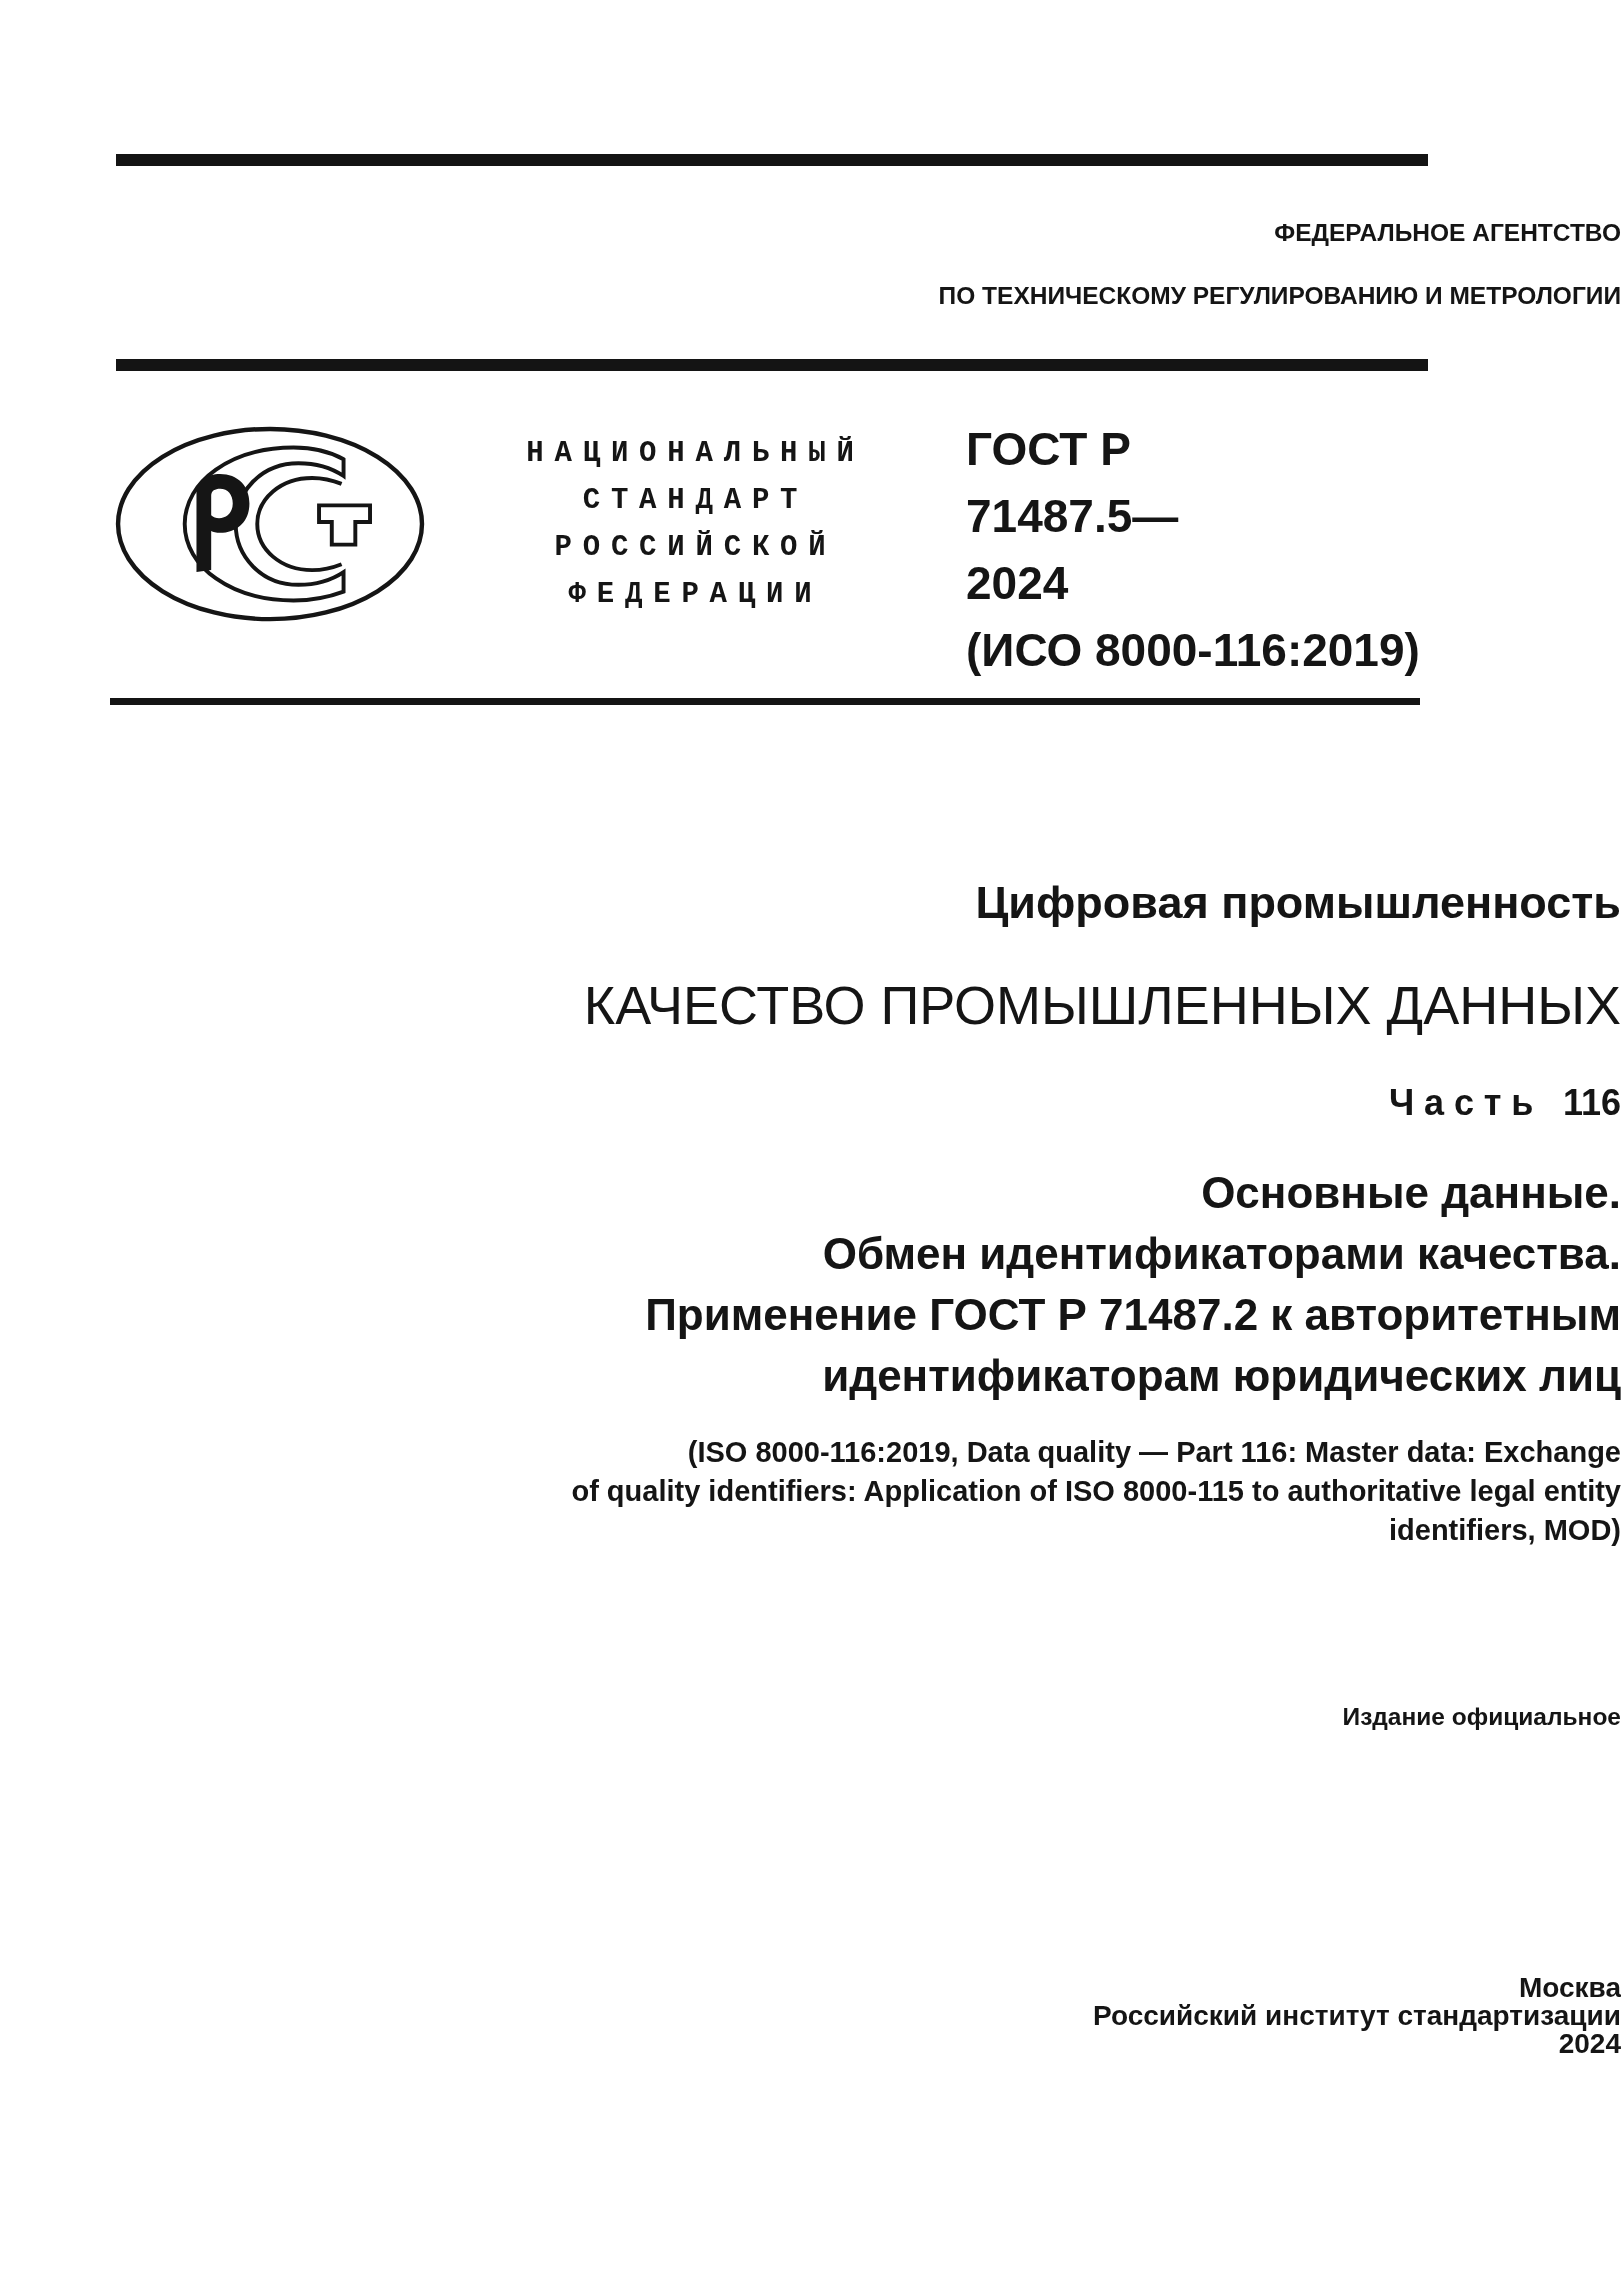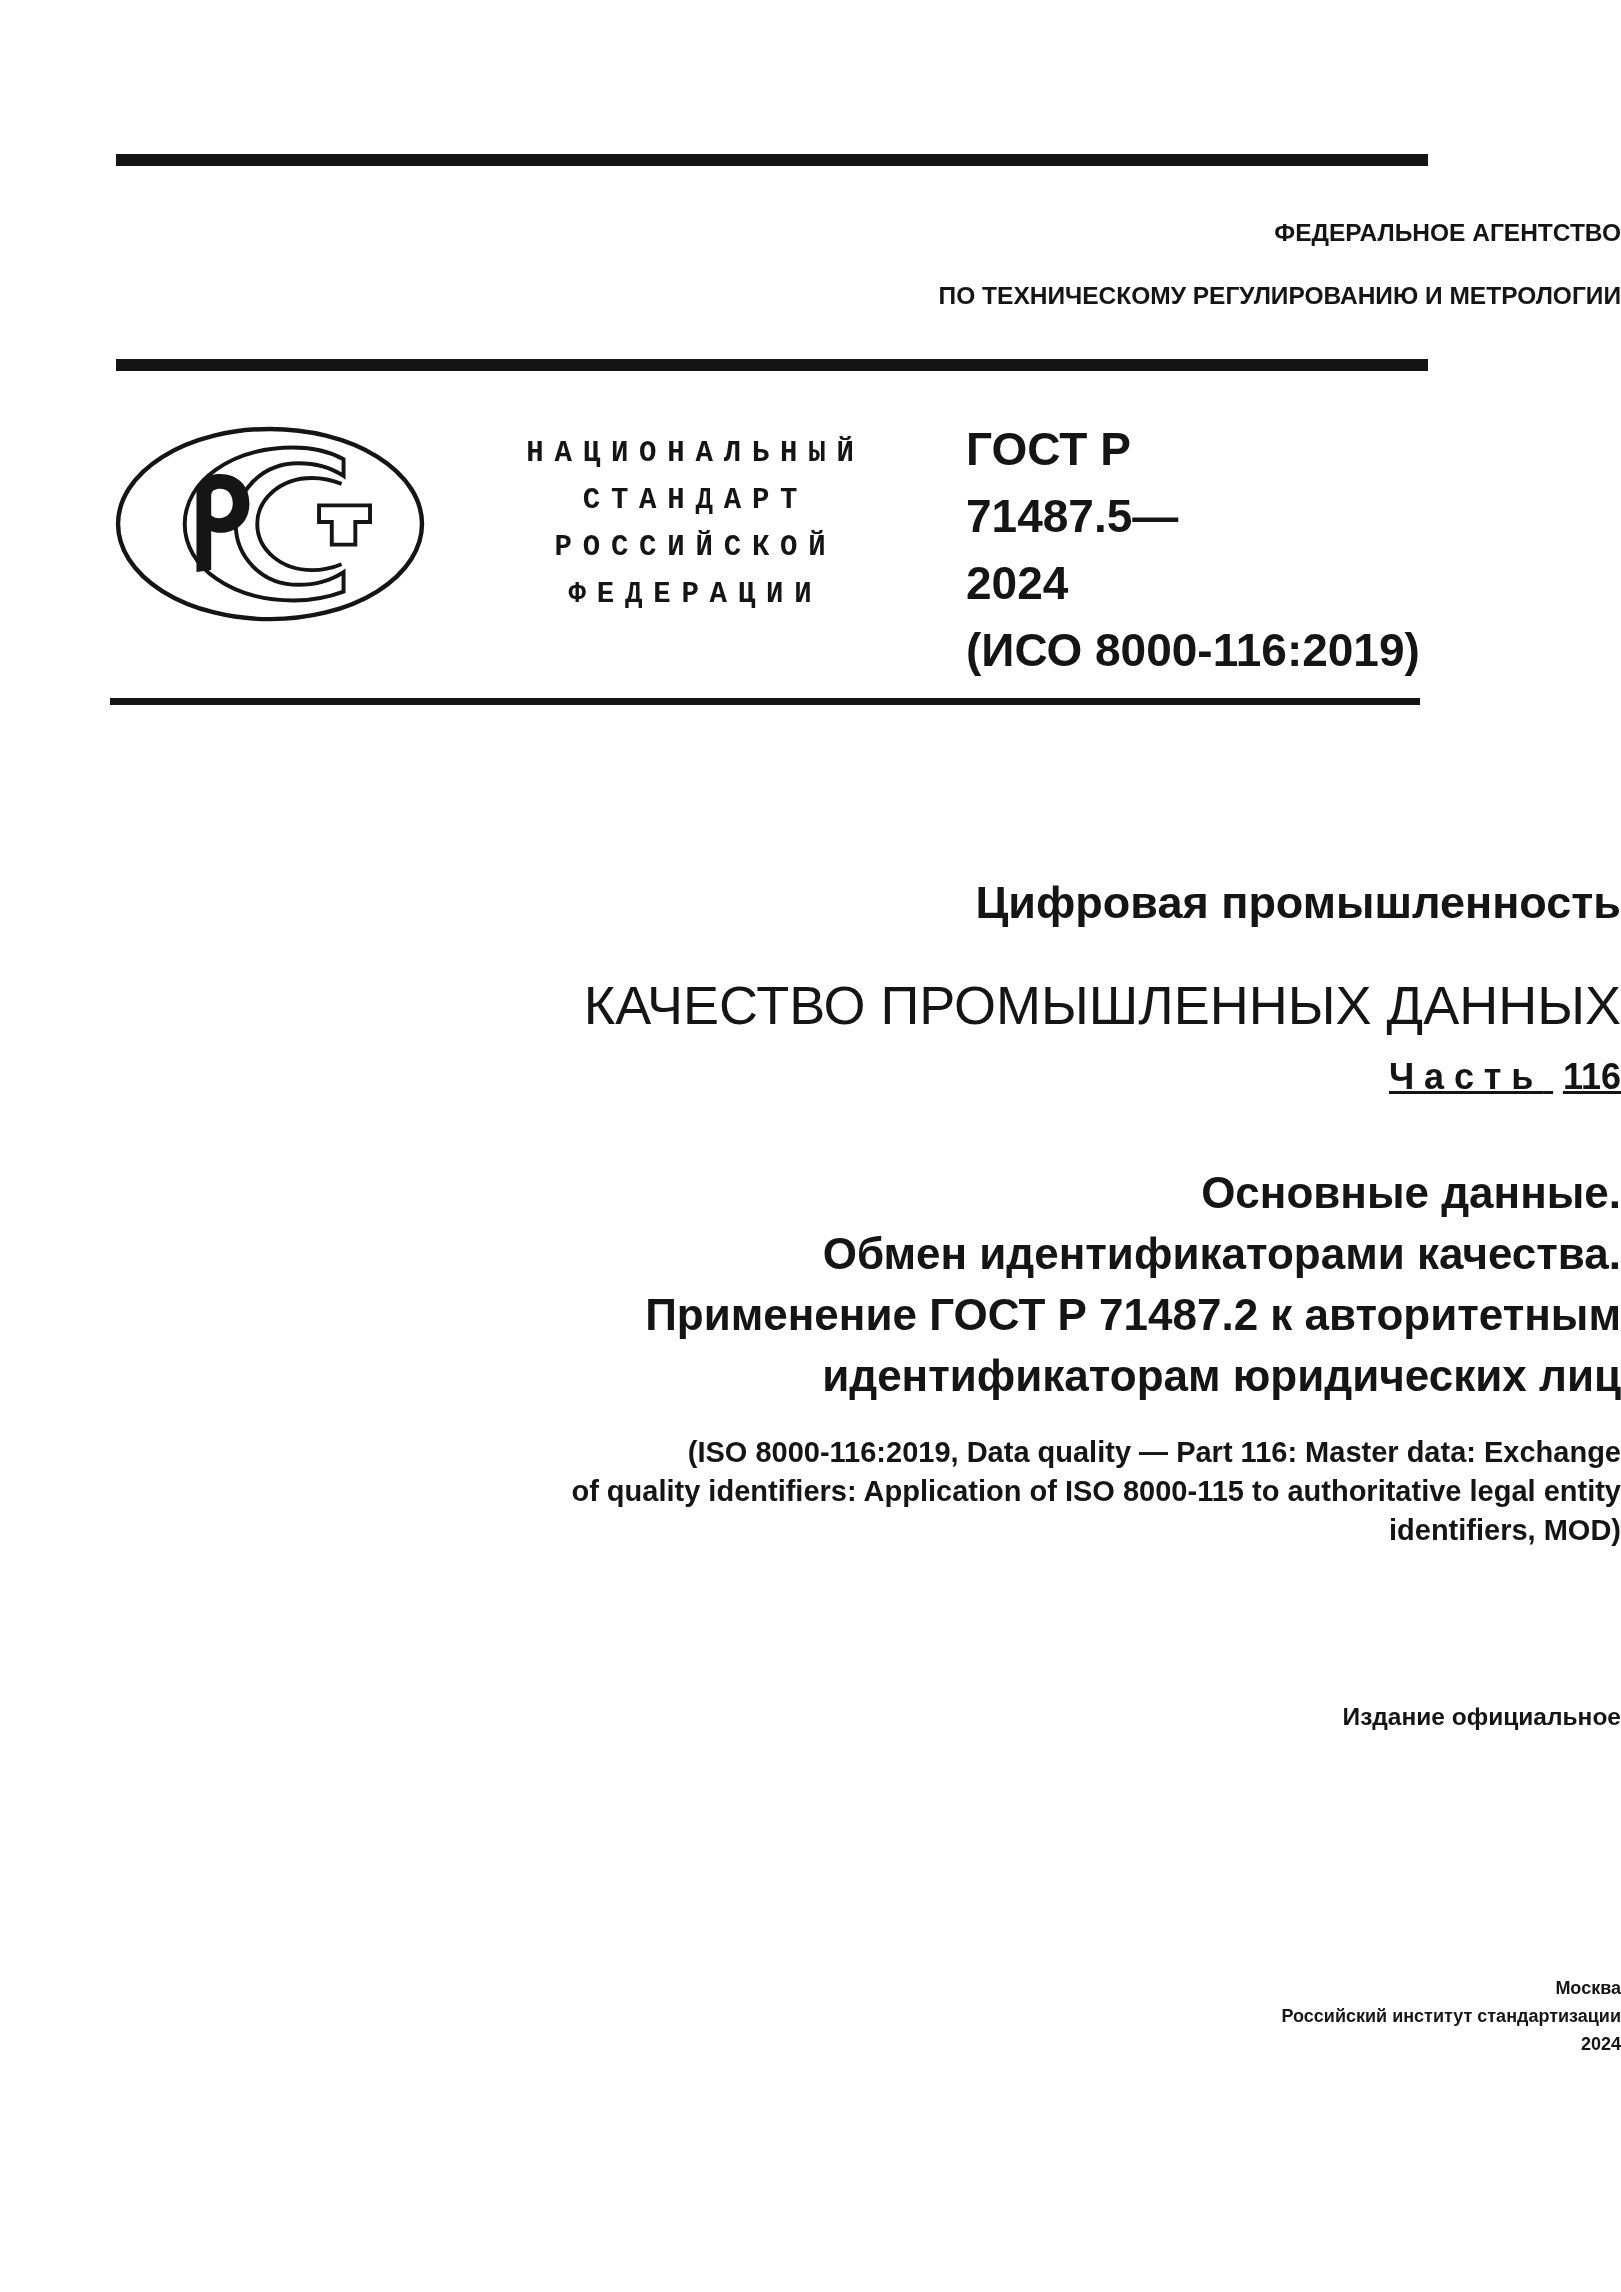--- a/index.html
+++ b/index.html
@@ -17,21 +17,21 @@
   .gost { position: absolute; left: 966px; top: 416px; font-weight: bold;
           font-size: 46px; line-height: 67px; white-space: nowrap; }
   .gost div { height: 67px; }
   .t1 { font-size: 45px; font-weight: bold; }
   .t2 { font-size: 54px; font-weight: normal; }
   .t3 { font-size: 36px; font-weight: bold; }
   .t3 .spaced { letter-spacing: 9.8px; }
   .t4 { font-size: 44px; font-weight: bold; line-height: 61px; }
   .t5 { font-size: 29px; font-weight: bold; line-height: 39px; }
   .t6 { font-size: 24.5px; font-weight: bold; }
-  .t7 { font-size: 18px; font-weight: bold; line-height: 28px; }
+  .t7 { font-size: 28px; font-weight: bold; line-height: 28px; }
   svg { position: absolute; overflow: visible; }
 </style>
 </head>
 <body>
 
 <div class="rule" style="left:116px; top:154px; width:1312px; height:11.8px;"></div>
 
 <div class="abs center agency" style="top:218px;">ФЕДЕРАЛЬНОЕ АГЕНТСТВО</div>
 <div class="abs center agency" style="top:281px;">ПО ТЕХНИЧЕСКОМУ РЕГУЛИРОВАНИЮ И МЕТРОЛОГИИ</div>
 
@@ -64,21 +64,21 @@
   <div>71487.5—</div>
   <div>2024</div>
   <div>(ИСО 8000-116:2019)</div>
 </div>
 
 <div class="rule" style="left:110px; top:698px; width:1310px; height:6.9px;"></div>
 
 <div class="abs center t1" style="top:877px;">Цифровая промышленность</div>
 <div class="abs center t2" style="top:974px;">КАЧЕСТВО ПРОМЫШЛЕННЫХ ДАННЫХ</div>
 
-<div class="abs center t3" style="top:1056px;text-decoration:underline;">
+<div class="abs center t3" style="top:1082px;">
   <span class="spaced">Часть</span>
   <span style="margin-left:9.8px;">116</span>
 </div>
 
 <div class="abs center t4" style="top:1162px;">
   <div>Основные данные.</div>
   <div>Обмен идентификаторами качества.</div>
   <div>Применение ГОСТ Р 71487.2 к авторитетным</div>
   <div>идентификаторам юридических лиц</div>
 </div>

